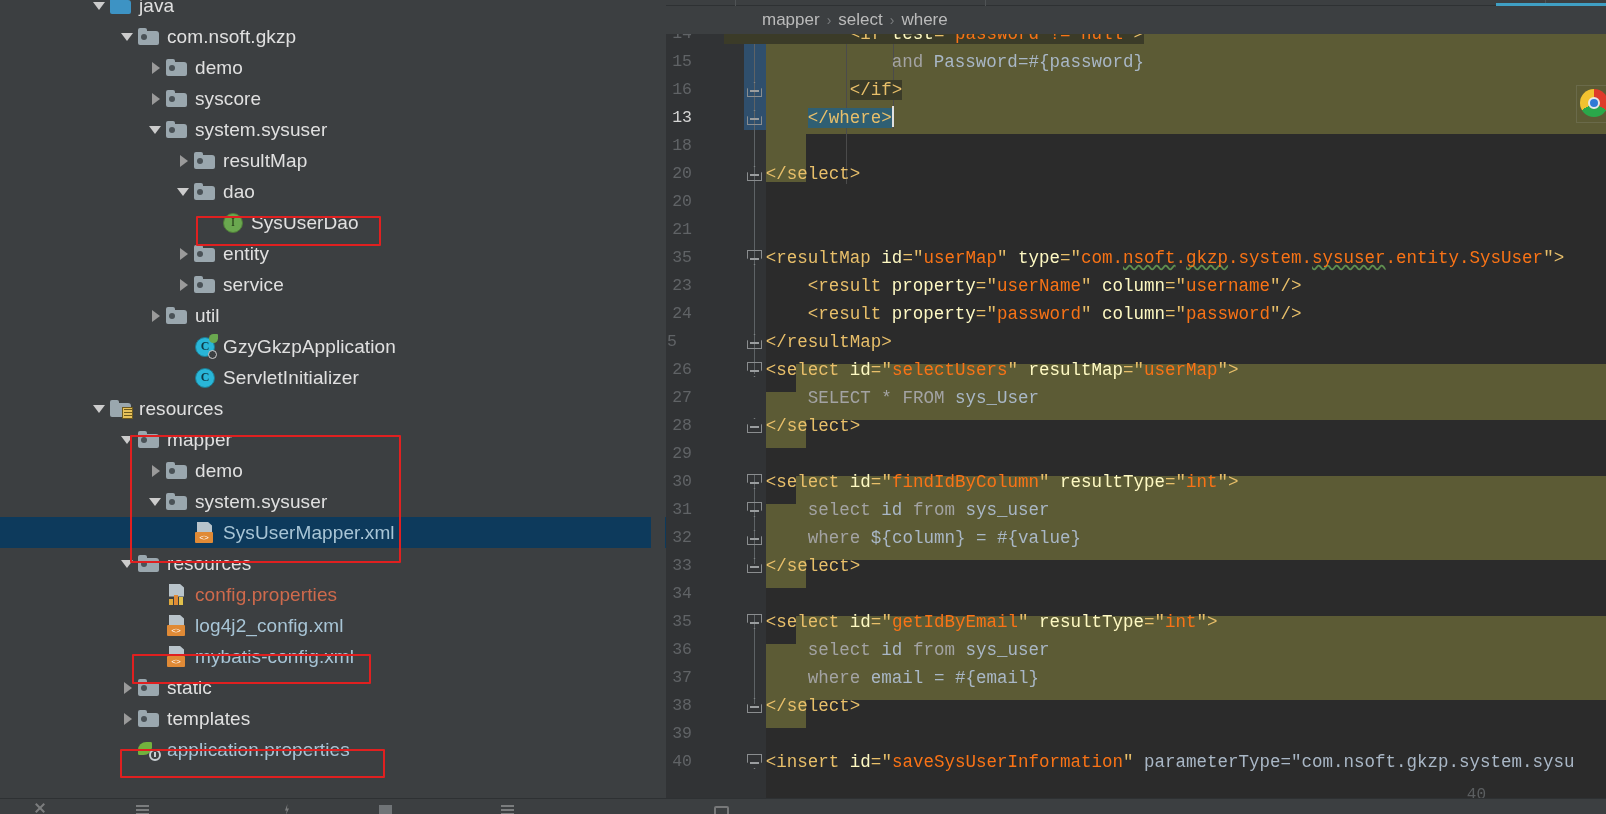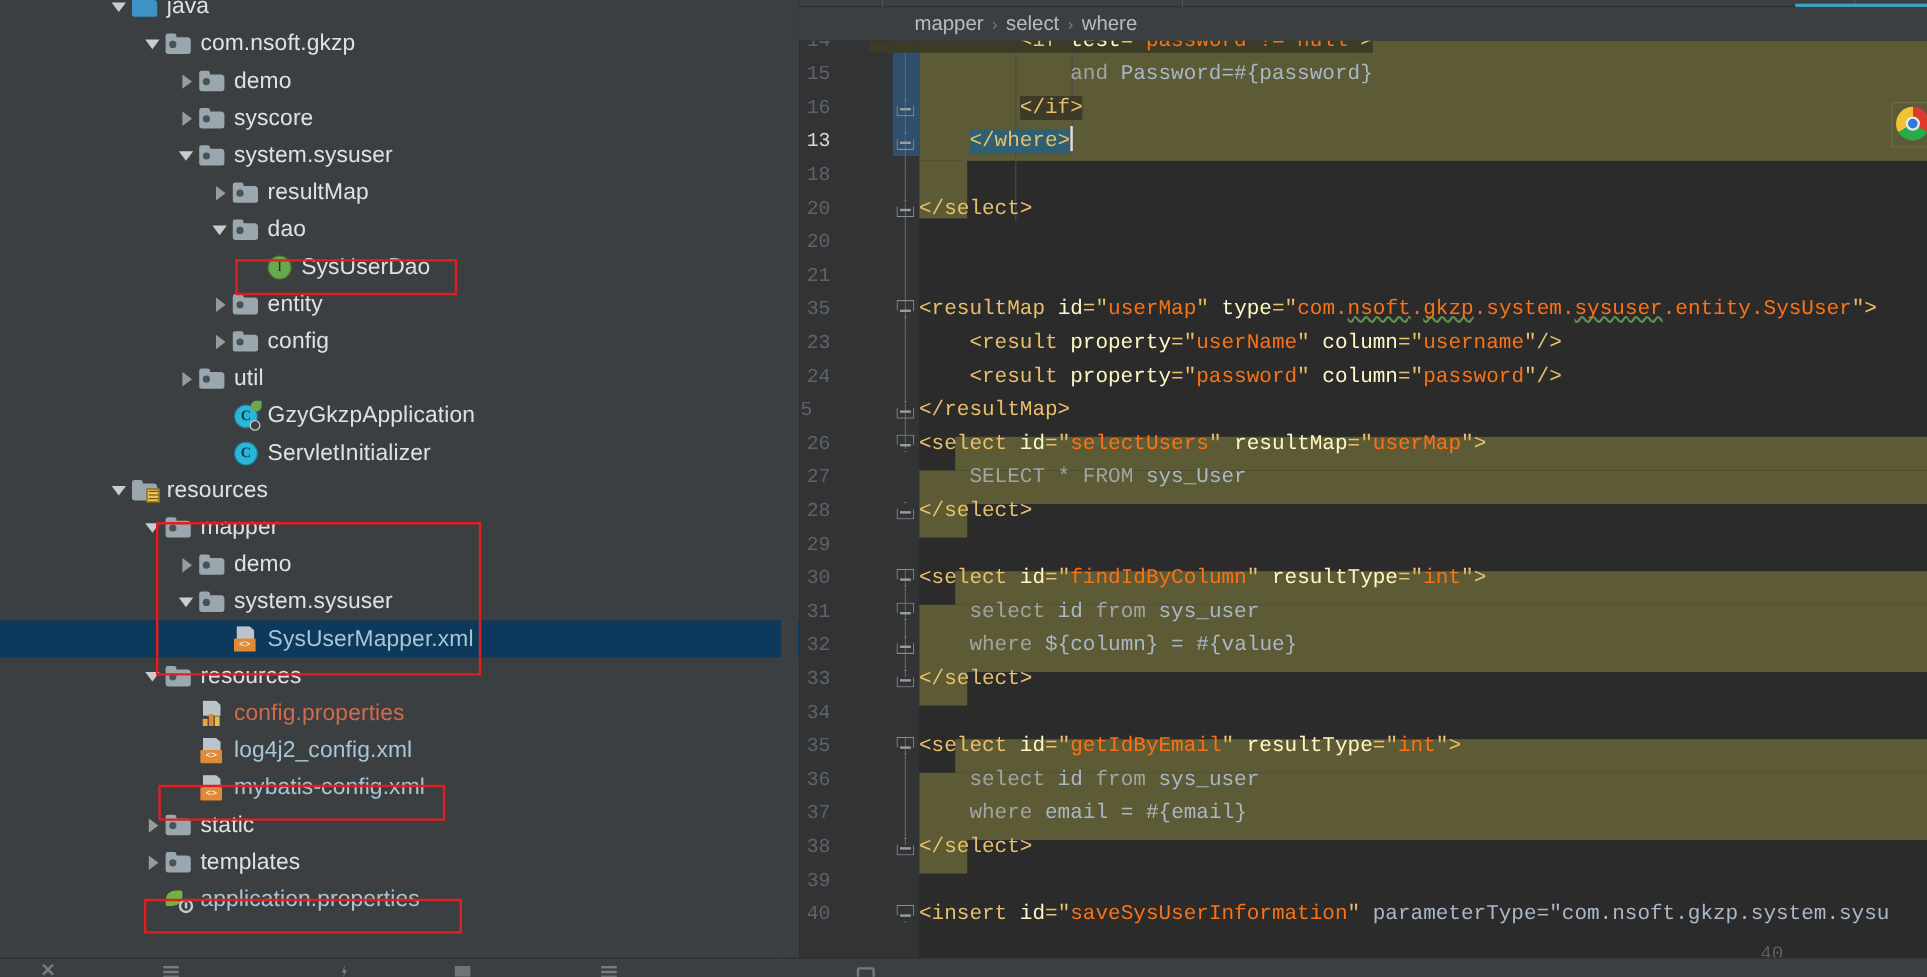--- a/index.html
+++ b/index.html
@@ -379,21 +379,21 @@
           <span class="tlabel white">entity</span>
         </div>
         <div class="trow" style="top: 269px;">
           <span style="display:inline-block;width:174px;flex:0 0 174px"></span>
           <span class="arrow closed"></span>
           <span class="ficon">
             <span class="tabtop"></span>
             <span class="body"></span>
             <span class="dot"></span>
           </span>
-          <span class="tlabel white">config</span>
+          <span class="tlabel white">service</span>
         </div>
         <div class="trow" style="top: 300px;">
           <span style="display:inline-block;width:146px;flex:0 0 146px"></span>
           <span class="arrow closed"></span>
           <span class="ficon">
             <span class="tabtop"></span>
             <span class="body"></span>
             <span class="dot"></span>
           </span>
           <span class="tlabel white">util</span>

